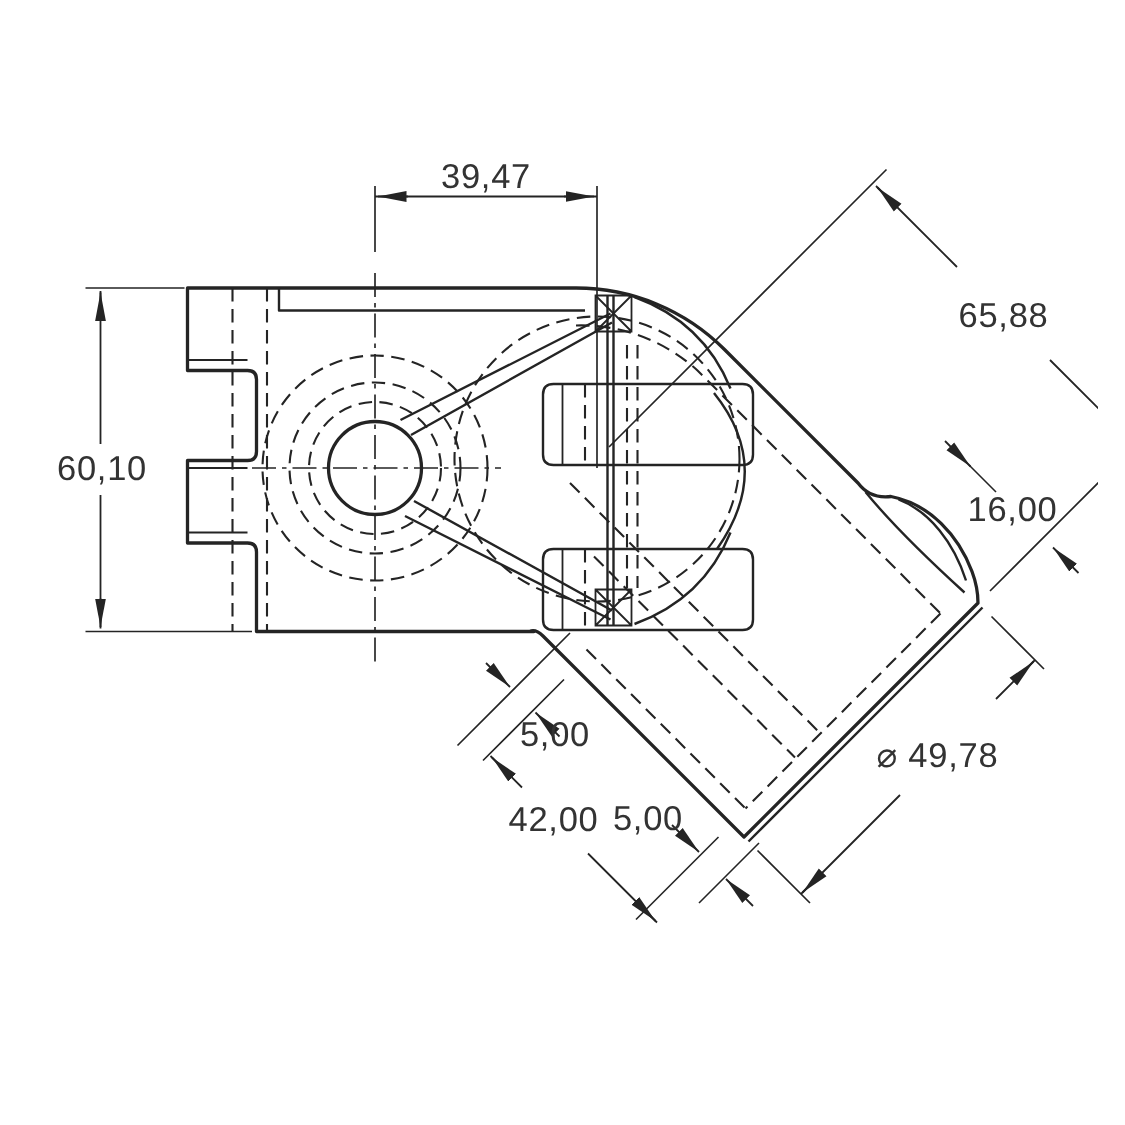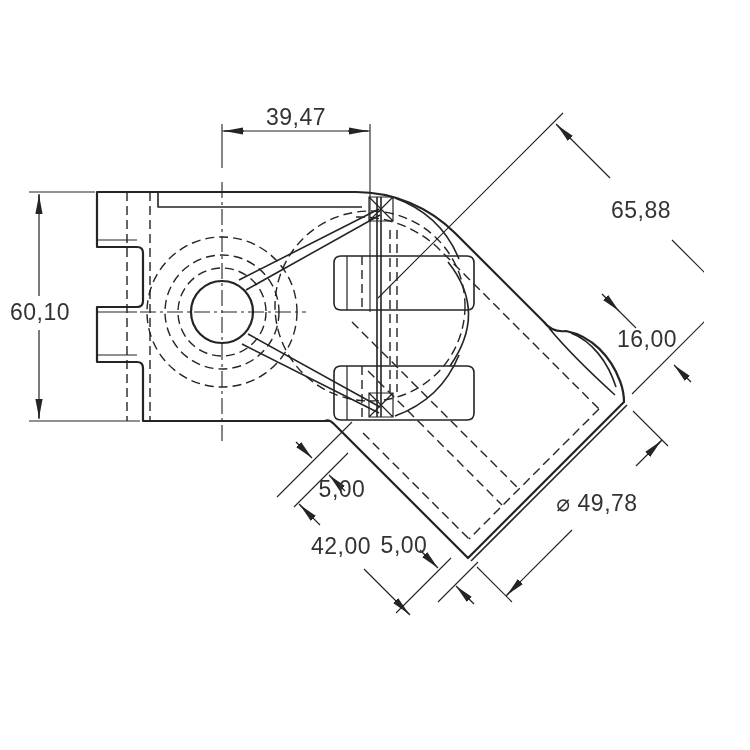--- a/index.html
+++ b/index.html
@@ -1,16 +1,16 @@
 <!DOCTYPE html>
 <html><head>
 <meta charset="utf-8">
 <style>
   html,body{margin:0;padding:0;background:#ffffff;}
-  .stage{width:704px;height:750px;position:relative;background:#ffffff;overflow:hidden;}
+  .stage{width:704px;height:750px;position:relative;background:#ffffff;overflow:hidden;margin-left:28px;}
   svg{display:block;}
   .outline{fill:none;stroke-width:2.2;stroke-linejoin:round;stroke-linecap:round;}
   .solid{fill:none;stroke-width:1.6;stroke-linejoin:round;}
   .thin{fill:none;stroke-width:1.2;}
   .hiddenln{fill:none;stroke-width:1.4;stroke-dasharray:9 5;}
   .centerln{fill:none;stroke-width:1.1;stroke-dasharray:16 4 3 4;}
   .dim{fill:none;stroke-width:1.2;}
   .ext{fill:none;stroke-width:1.1;}
   .lbl{font-family:"Liberation Sans","DejaVu Sans",sans-serif;font-size:23px;letter-spacing:0.5px;}
 </style>

